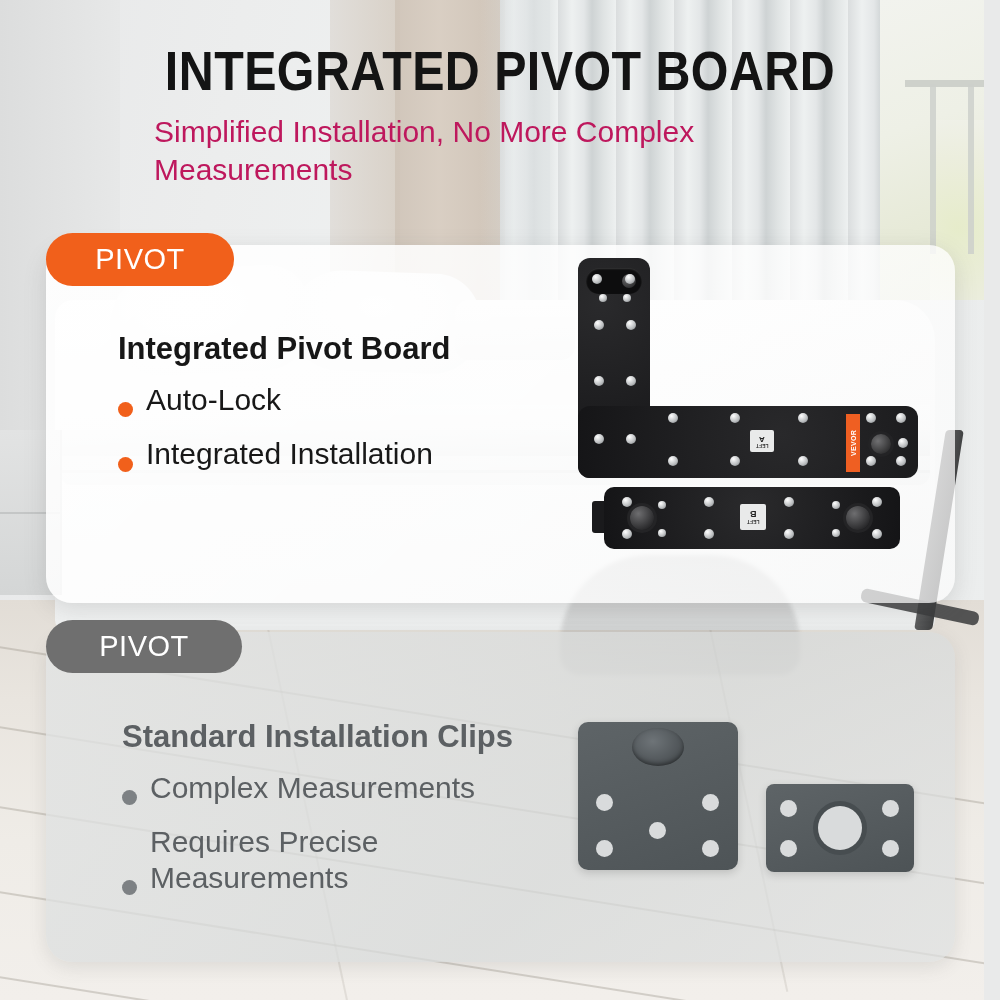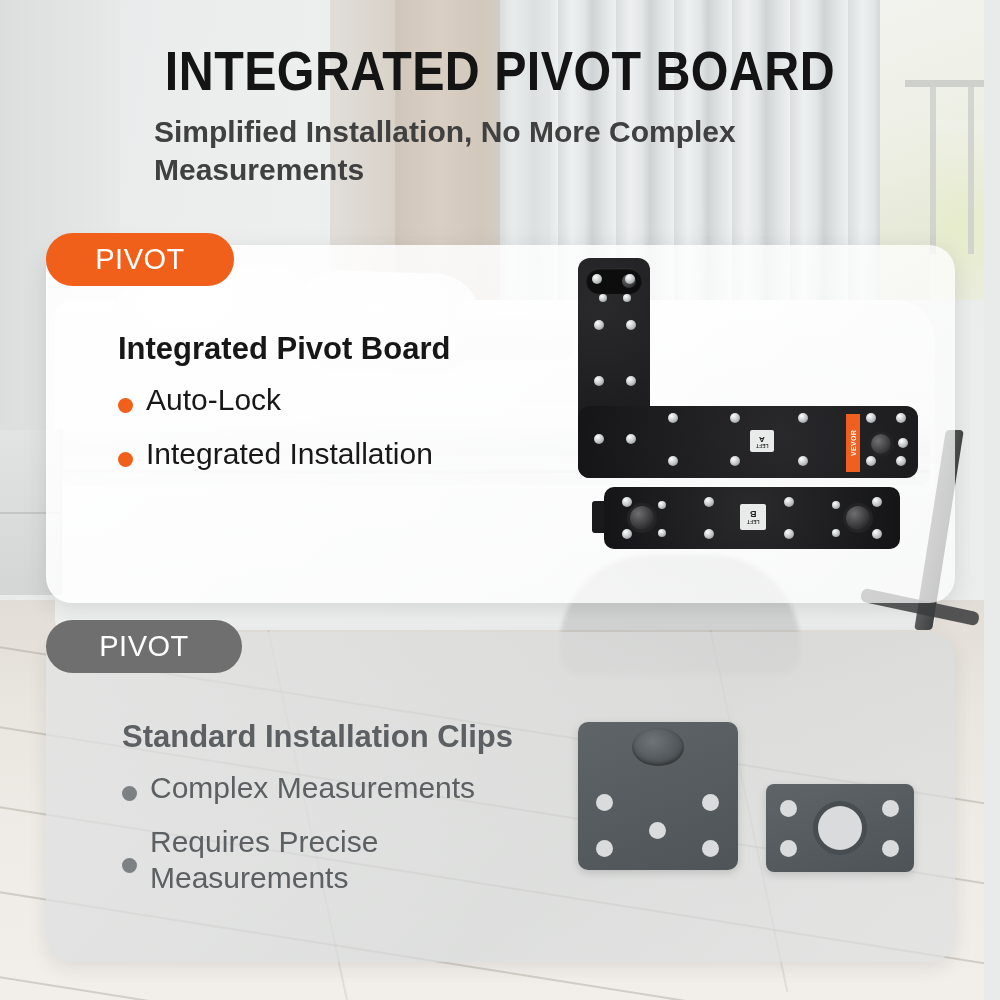--- a/index.html
+++ b/index.html
@@ -70,21 +70,21 @@
   
   .header{position:absolute;left:0;top:0;width:1000px;text-align:center;}
   .title{
     margin:0;padding-top:44px;
     font-family:"Liberation Sans Narrow","Liberation Sans",sans-serif;
     font-weight:700;font-size:55px;letter-spacing:.5px;color:#141414;
     transform:scaleX(.88);transform-origin:center;line-height:1;
   }
   .subtitle{
     margin:14px auto 0;width:700px;text-align:left;padding-left:8px;
-    font-size:30px;line-height:1.28;color:#404040;font-weight:700;
+    font-size:30px;line-height:1.28;color:#be185d;font-weight:400;
   }
 
   
   .card{position:absolute;border-radius:26px;}
   .card-ours{
     left:46px;top:245px;width:909px;height:358px;
     background:linear-gradient(135deg,rgba(255,255,255,.93),rgba(255,255,255,.80) 55%,rgba(252,252,252,.72));
     box-shadow:0 6px 22px rgba(90,90,90,.18);
   }
   .card-others{
@@ -101,21 +101,21 @@
   .badge-others{left:46px;top:620px;width:196px;height:53px;background:#6f6f6f;font-size:29px;}
 
   .card-body{position:absolute;}
   .body-ours{left:118px;top:332px;width:470px;}
   .body-others{left:122px;top:720px;width:470px;}
 
   .sec-head{font-size:31px;font-weight:700;color:#171717;margin:0 0 16px 0;line-height:1.1;}
   .sec-head.grey{color:#5c6063;font-weight:700;}
 
   ul.feat{list-style:none;margin:0;padding:0;}
-  ul.feat li{display:flex;align-items:center;margin-bottom:19px;}
+  ul.feat li{display:flex;align-items:flex-end;margin-bottom:19px;}
   .dot{flex:0 0 auto;width:15px;height:15px;border-radius:50%;margin-top:11px;margin-right:13px;}
   .dot-o{background:#f1601b;}
   .dot-g{background:#7d8184;}
   .feat-text{font-size:30px;color:#181818;line-height:1.18;font-weight:400;}
   .feat-text.grey{color:#5c6063;}
 
   
   .prod-l{position:absolute;left:578px;top:258px;width:340px;height:220px;}
   .lbar-v{position:absolute;left:0px;top:0px;width:72px;height:220px;background:#1c1c1e;border-radius:12px;
     background-image:radial-gradient(circle at 30% 20%,#2a2a2c,#151517);}

